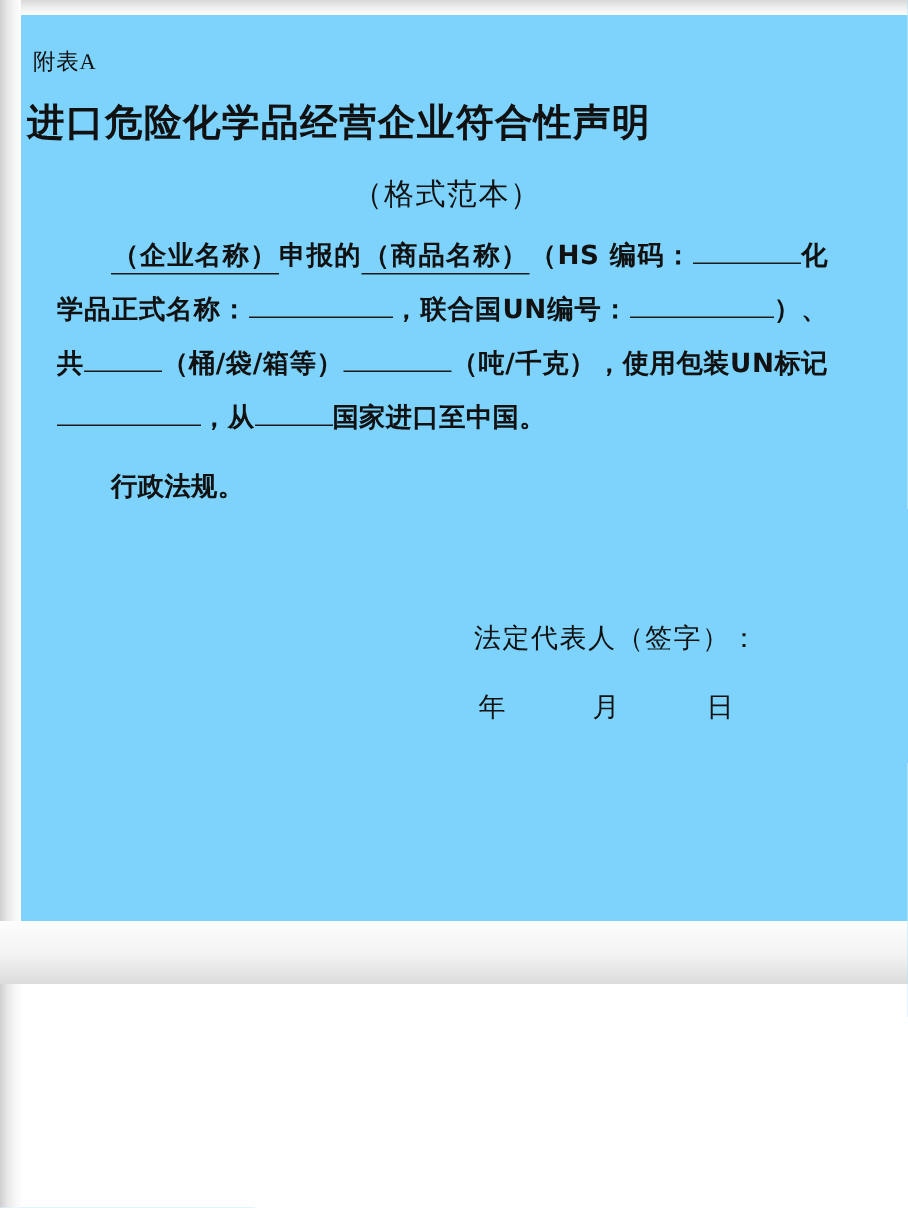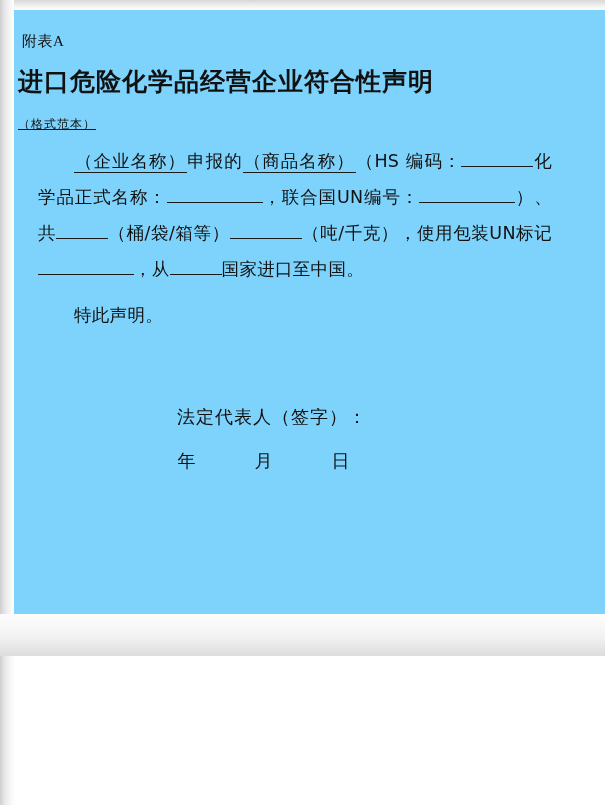--- a/index.html
+++ b/index.html
@@ -59,37 +59,38 @@
   }
   .title {
     text-align: left;
     font-size: 25px;
     font-weight: bold;
     letter-spacing: 1px;
     margin: 14px 0 0 0;
     font-family: "DejaVu Sans", sans-serif;
   }
   .subtitle {
-    font-size: 12px;
+    text-align: center;
+    font-size: 20px;
     margin: 18px 0 6px 0;
     letter-spacing: 1px;
     font-family: "DejaVu Sans", sans-serif;
-    text-decoration: underline;
   }
   .body-block {
     margin-top: 10px;
     padding: 0 26px 0 20px;
   }
   .para {
     font-size: 17.5px;
     line-height: 36px;
     letter-spacing: 0.3px;
     text-align: justify;
     margin: 0;
     font-family: "DejaVu Sans", sans-serif;
+    font-weight: bold;
   }
   .para.indent {
     text-indent: 36px;
   }
   .para + .para {
     margin-top: 10px;
   }
   .blank {
     display: inline-block;
     border-bottom: 1.4px solid #1a1a1a;
@@ -101,33 +102,33 @@
   .b-lg { width: 96px; }
   .u-text {
     border-bottom: 1.4px solid #1a1a1a;
     padding: 0 1px 1px 1px;
   }
   .sign-block {
     margin-top: 62px;
     padding-right: 46px;
   }
   .sign-line {
-    text-align: center;
+    text-align: right;
     font-size: 18px;
     letter-spacing: 1px;
     line-height: 44px;
-    font-family: Liberation Sans, sans-serif;
+    font-family: Liberation Mono, monospace;
   }
   .date-line {
-    text-align: center;
+    text-align: right;
     font-size: 18px;
     letter-spacing: 1px;
     line-height: 44px;
     padding-right: 16px;
-    font-family: Liberation Sans, sans-serif;
+    font-family: Liberation Serif, serif;
   }
   .date-line .gap { display: inline-block; width: 46px; }
 </style>
 </head>
 <body>
 
 <div class="page">
   <div class="edge-top"></div>
   <div class="edge-left"></div>
   <div class="edge-bottom"></div>
@@ -139,21 +140,21 @@
     <div class="title">进口危险化学品经营企业符合性声明</div>
 
     <div class="subtitle">（格式范本）</div>
 
     <div class="body-block">
 
       <p class="para indent"><span class="u-text">（企业名称）</span><span>申报的</span><span class="u-text">（商品名称）</span><span>（HS 编码：</span><span class="blank b-md"></span><span>化学品正式名称：</span><span class="blank b-lg"></span><span>，联合国UN编号：</span><span class="blank b-lg"></span><span>）、</span><span>共</span><span class="blank b-sm"></span><span>（桶/袋/箱等）</span><span class="blank b-md"></span><span>（吨/千克）</span><span>，使用包装UN标记</span><span class="blank b-lg"></span><span>，从</span><span class="blank b-sm"></span><span>国家进口至中国。</span></p>
 
 
 
-      <p class="para indent">特此声明。</p>
+      <p class="para indent">行政法规。</p>
 
       <div class="sign-block">
         <div class="sign-line">法定代表人（签字）：</div>
         <div class="date-line">
           <span>年</span>
           <span class="gap"></span>
           <span>月</span>
           <span class="gap"></span>
           <span>日</span>
         </div>

